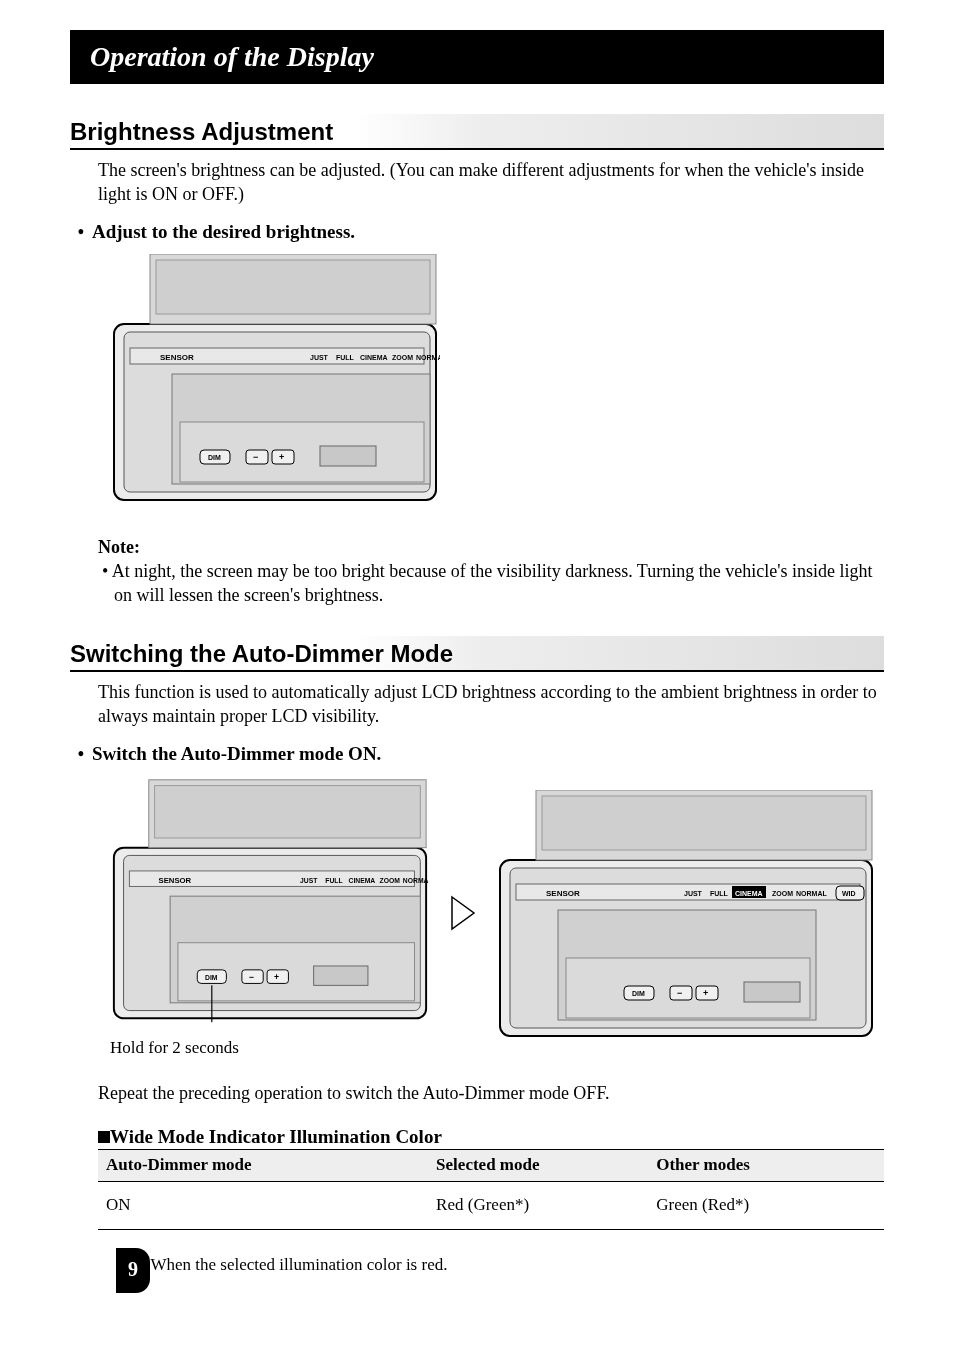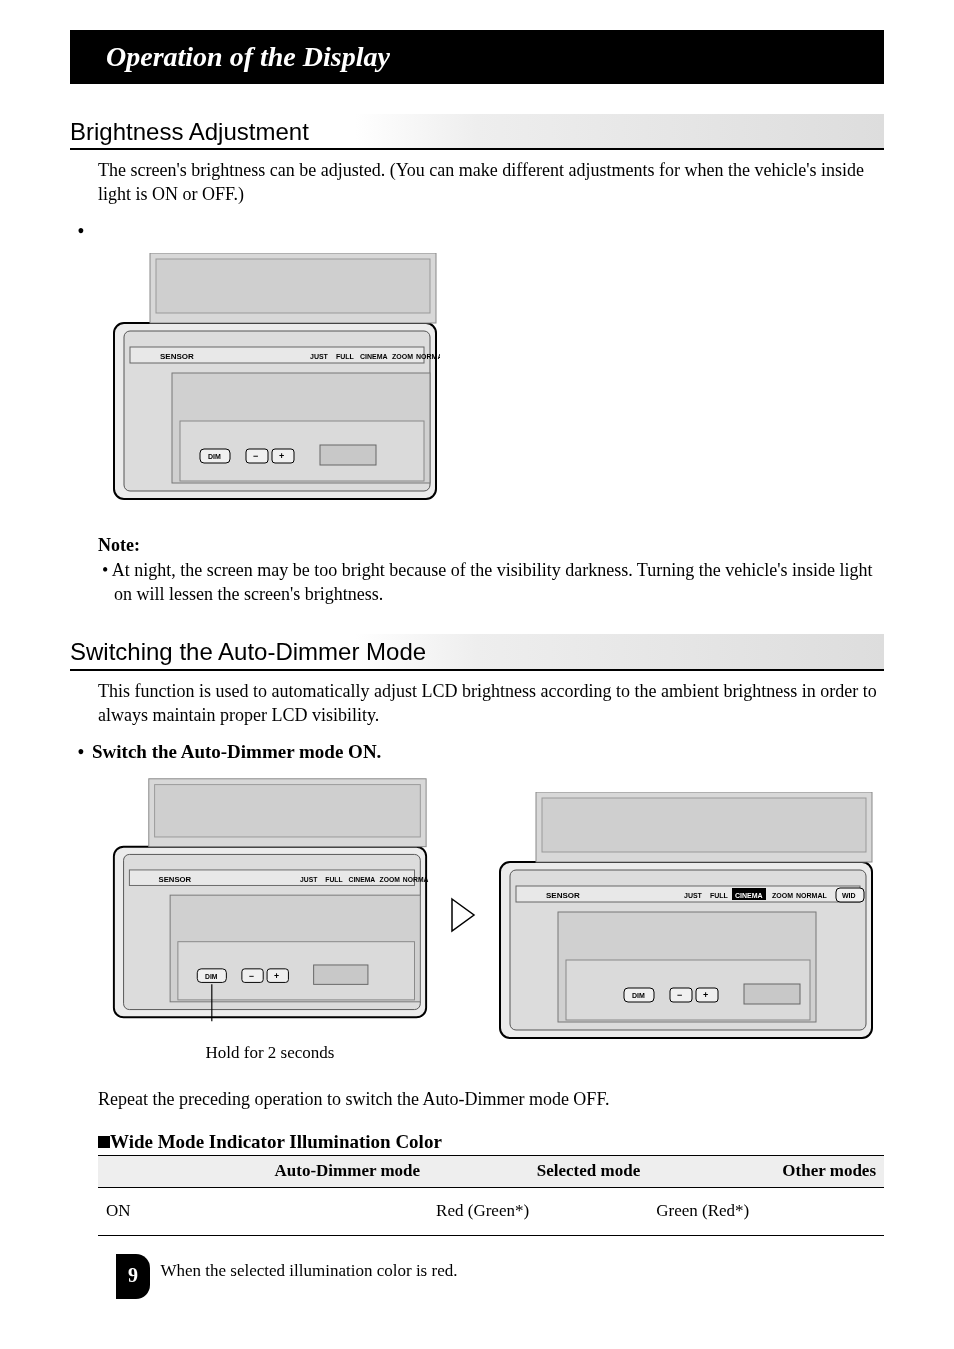--- a/index.html
+++ b/index.html
@@ -11,26 +11,26 @@
     padding: 30px 70px 30px 70px;
     font-size: 18px;
     line-height: 1.35;
   }
   .title-bar {
     background: #000;
     color: #fff;
     font-style: italic;
     font-weight: bold;
     font-size: 28px;
-    padding: 8px 36px;
+    padding: 8px 20px;
     margin-bottom: 30px;
   }
   .section-heading {
     font-family: Arial, Helvetica, sans-serif;
-    font-weight: normal;
+    font-weight: bold;
     font-size: 24px;
     background: linear-gradient(to right, #fff 0%, #fff 35%, #eee 50%, #ddd 100%);
     border-bottom: 2px solid #000;
     padding: 2px 12px 0 0;
     margin-bottom: 8px;
   }
   .body-text {
     margin-left: 28px;
     margin-bottom: 12px;
   }
@@ -59,23 +59,22 @@
     display: flex;
     align-items: center;
     gap: 20px;
     margin-left: 40px;
     margin-top: 6px;
   }
   .diagram-pair .arrow {
     font-size: 30px;
   }
   .caption {
-    text-align: center;
     font-size: 17px;
-    margin-top: 11px;
+    margin-top: 4px;
   }
   .note-block {
     margin-left: 28px;
     margin-top: 20px;
     margin-bottom: 28px;
   }
   .note-heading { font-weight: bold; }
   .note-body { margin-left: 16px; text-indent: -12px; }
   .sub-heading {
     font-weight: bold;
@@ -91,36 +90,36 @@
     width: 12px; height: 12px; background: #000; display: inline-block;
   }
   table.color-table {
     width: calc(100% - 28px);
     margin-left: 28px;
     border-collapse: collapse;
     font-size: 17px;
     margin-top: 0;
   }
   table.color-table th {
-    text-align: right;
+    text-align: left;
     font-weight: bold;
     background: #eee;
     border-bottom: 1px solid #000;
     padding: 4px 8px;
   }
   table.color-table td {
     border-bottom: 1px solid #000;
     padding: 12px 8px;
   }
   .footnote {
     margin-top: 22px;
     margin-left: 8px;
     font-size: 17px;
     display: flex;
-    gap: 26px;
+    gap: 16px;
     align-items: baseline;
   }
   .page-num {
     position: absolute;
     left: 46px;
     background: #000;
     color: #fff;
     font-weight: bold;
     font-size: 20px;
     padding: 8px 12px 10px 12px;
@@ -136,20 +135,21 @@
   <span>Operation of the Display</span>
 </div>
 
 <div class="section-heading">
   <span>Brightness Adjustment</span>
 </div>
 <p class="body-text">The screen's brightness can be adjusted. (You can make different adjustments for when the vehicle's inside light is ON or OFF.)</p>
 
 <div class="bullet-row">
   <span class="bullet-dot">•</span>
+  <span class="bullet-text">Adjust to the desired brightness.</span>
 </div>
 
 <div class="diagram-wrap">
   <svg width="330" height="250" viewBox="0 0 330 250">
 
     <rect x="4" y="70" width="322" height="176" rx="10" fill="#ececec" stroke="#000" stroke-width="2"></rect>
     <rect x="14" y="78" width="306" height="160" rx="6" fill="#dcdcdc" stroke="#555"></rect>
 
     <rect x="40" y="0" width="286" height="70" fill="#d8d8d8" stroke="#888"></rect>
     <rect x="46" y="6" width="274" height="54" fill="#cfcfcf" stroke="#999"></rect>

